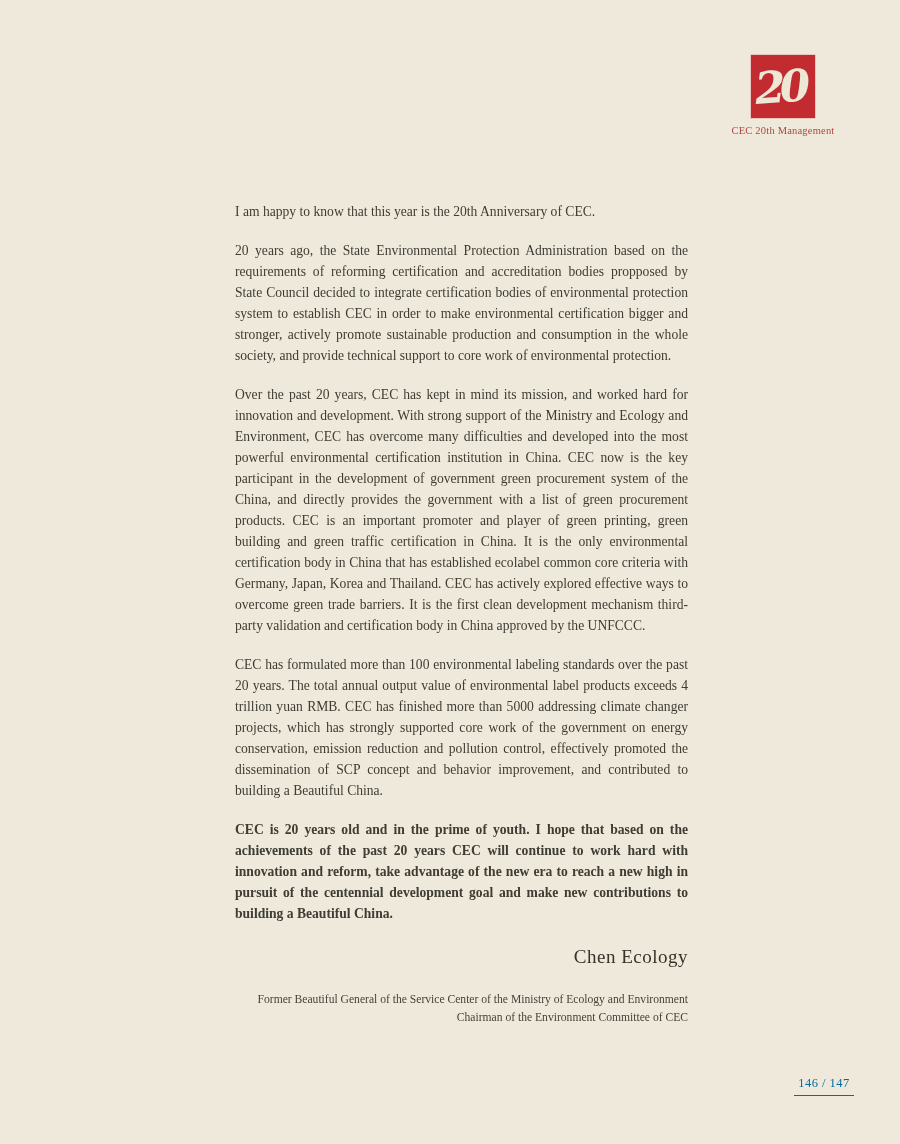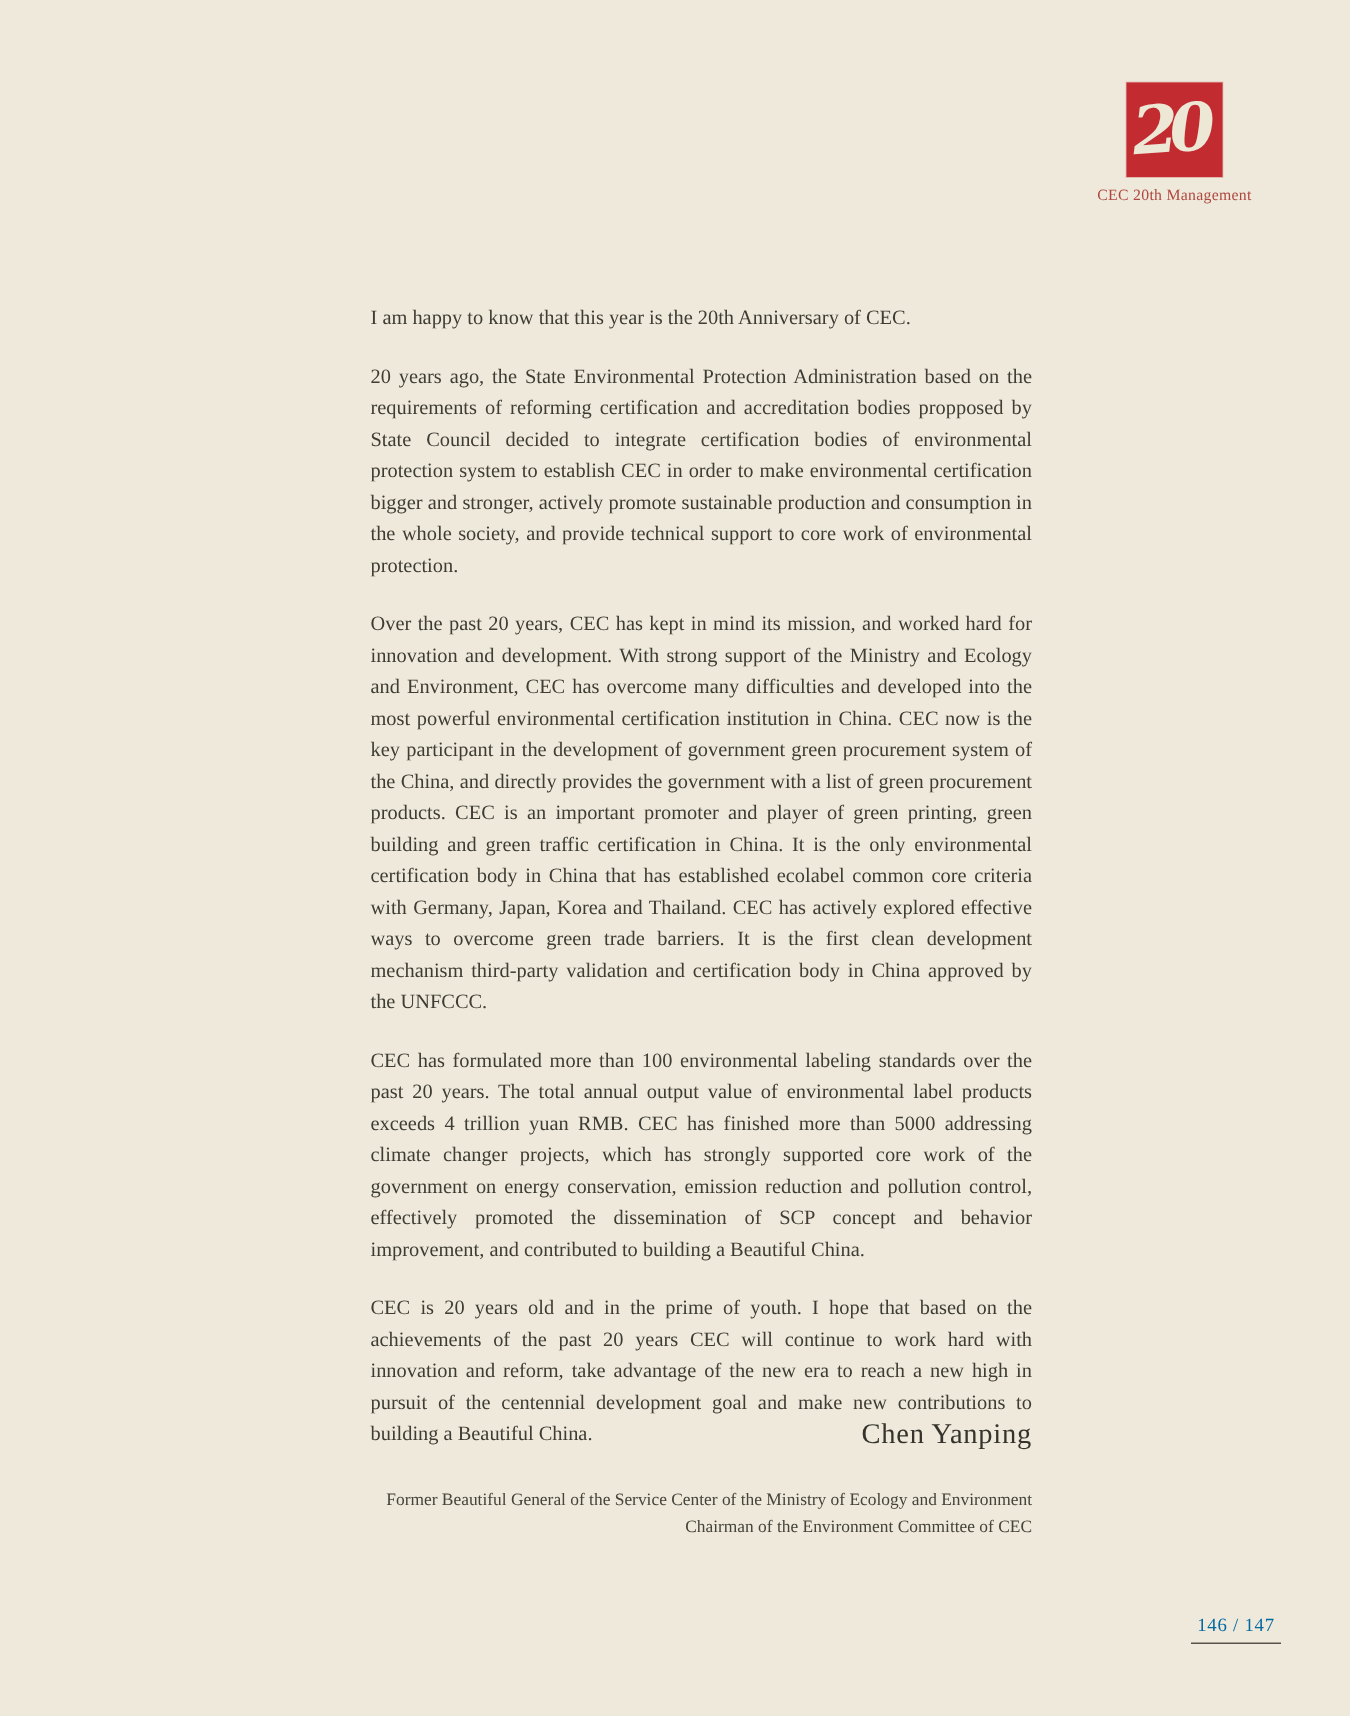--- a/index.html
+++ b/index.html
@@ -56,24 +56,25 @@
   .letter {
     position: absolute;
     left: 235px;
     top: 201px;
     width: 453px;
     font-size: 13.6px;
     line-height: 21px;
     text-align: justify;
   }
   .letter p {
-    margin: 0 0 18px 12px;
+    margin: 0 0 18px 0;
   }
   .letter p:last-child {
     margin-bottom: 0;
+    font-weight: bold;
   }
   
   .signature {
     position: absolute;
     left: 235px;
     top: 946px;
     width: 453px;
     text-align: right;
   }
   .signature-name {
@@ -115,21 +116,21 @@
 
   <div class="letter">
     <p>I am happy to know that this year is the 20th Anniversary of CEC.</p>
     <p>20 years ago, the State Environmental Protection Administration based on the requirements of reforming certification and accreditation bodies propposed by State Council decided to integrate certification bodies of environmental protection system to establish CEC in order to make environmental certification bigger and stronger, actively promote sustainable production and consumption in the whole society, and provide technical support to core work of environmental protection.</p>
     <p>Over the past 20 years, CEC has kept in mind its mission, and worked hard for innovation and development. With strong support of the Ministry and Ecology and Environment, CEC has overcome many difficulties and developed into the most powerful environmental certification institution in China. CEC now is the key participant in the development of government green procurement system of the China, and directly provides the government with a list of green procurement products. CEC is an important promoter and player of green printing, green building and green traffic certification in China. It is the only environmental certification body in China that has established ecolabel common core criteria with Germany, Japan, Korea and Thailand. CEC has actively explored effective ways to overcome green trade barriers. It is the first clean development mechanism third-party validation and certification body in China approved by the UNFCCC.</p>
     <p>CEC has formulated more than 100 environmental labeling standards over the past 20 years. The total annual output value of environmental label products exceeds 4 trillion yuan RMB. CEC has finished more than 5000 addressing climate changer projects, which has strongly supported core work of the government on energy conservation, emission reduction and pollution control, effectively promoted the dissemination of SCP concept and behavior improvement, and contributed to building a Beautiful China.</p>
     <p>CEC is 20 years old and in the prime of youth. I hope that based on the achievements of the past 20 years CEC will continue to work hard with innovation and reform, take advantage of the new era to reach a new high in pursuit of the centennial development goal and make new contributions to building a Beautiful China.</p>
   </div>
 
   <div class="signature">
-    <div class="signature-name">Chen Yanping</div>
+    <div class="signature-name">Chen Ecology</div>
     <div class="signature-titles">
       <div>Former Beautiful General of the Service Center of the Ministry of Ecology and Environment</div>
       <div>Chairman of the Environment Committee of CEC</div>
     </div>
   </div>
 
   <div class="page-number">146 / 147</div>
 
 </div>
 

